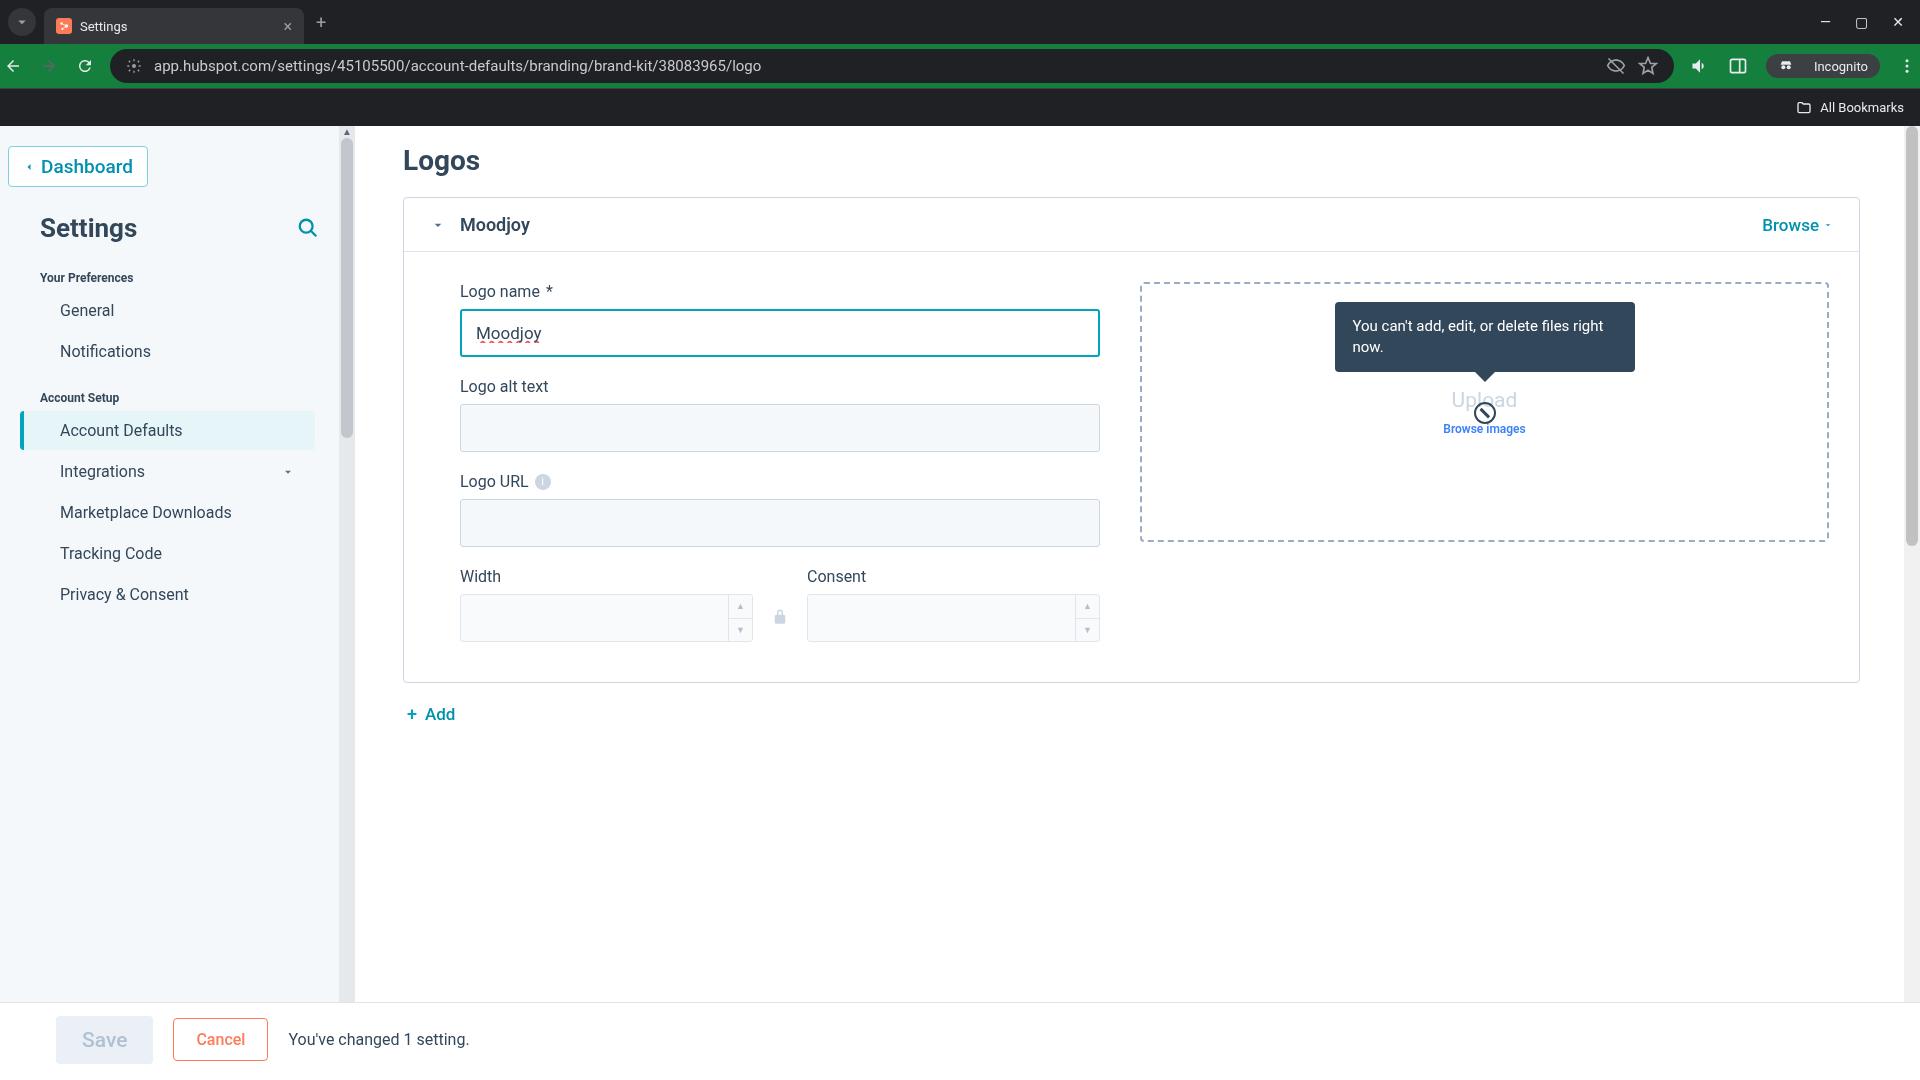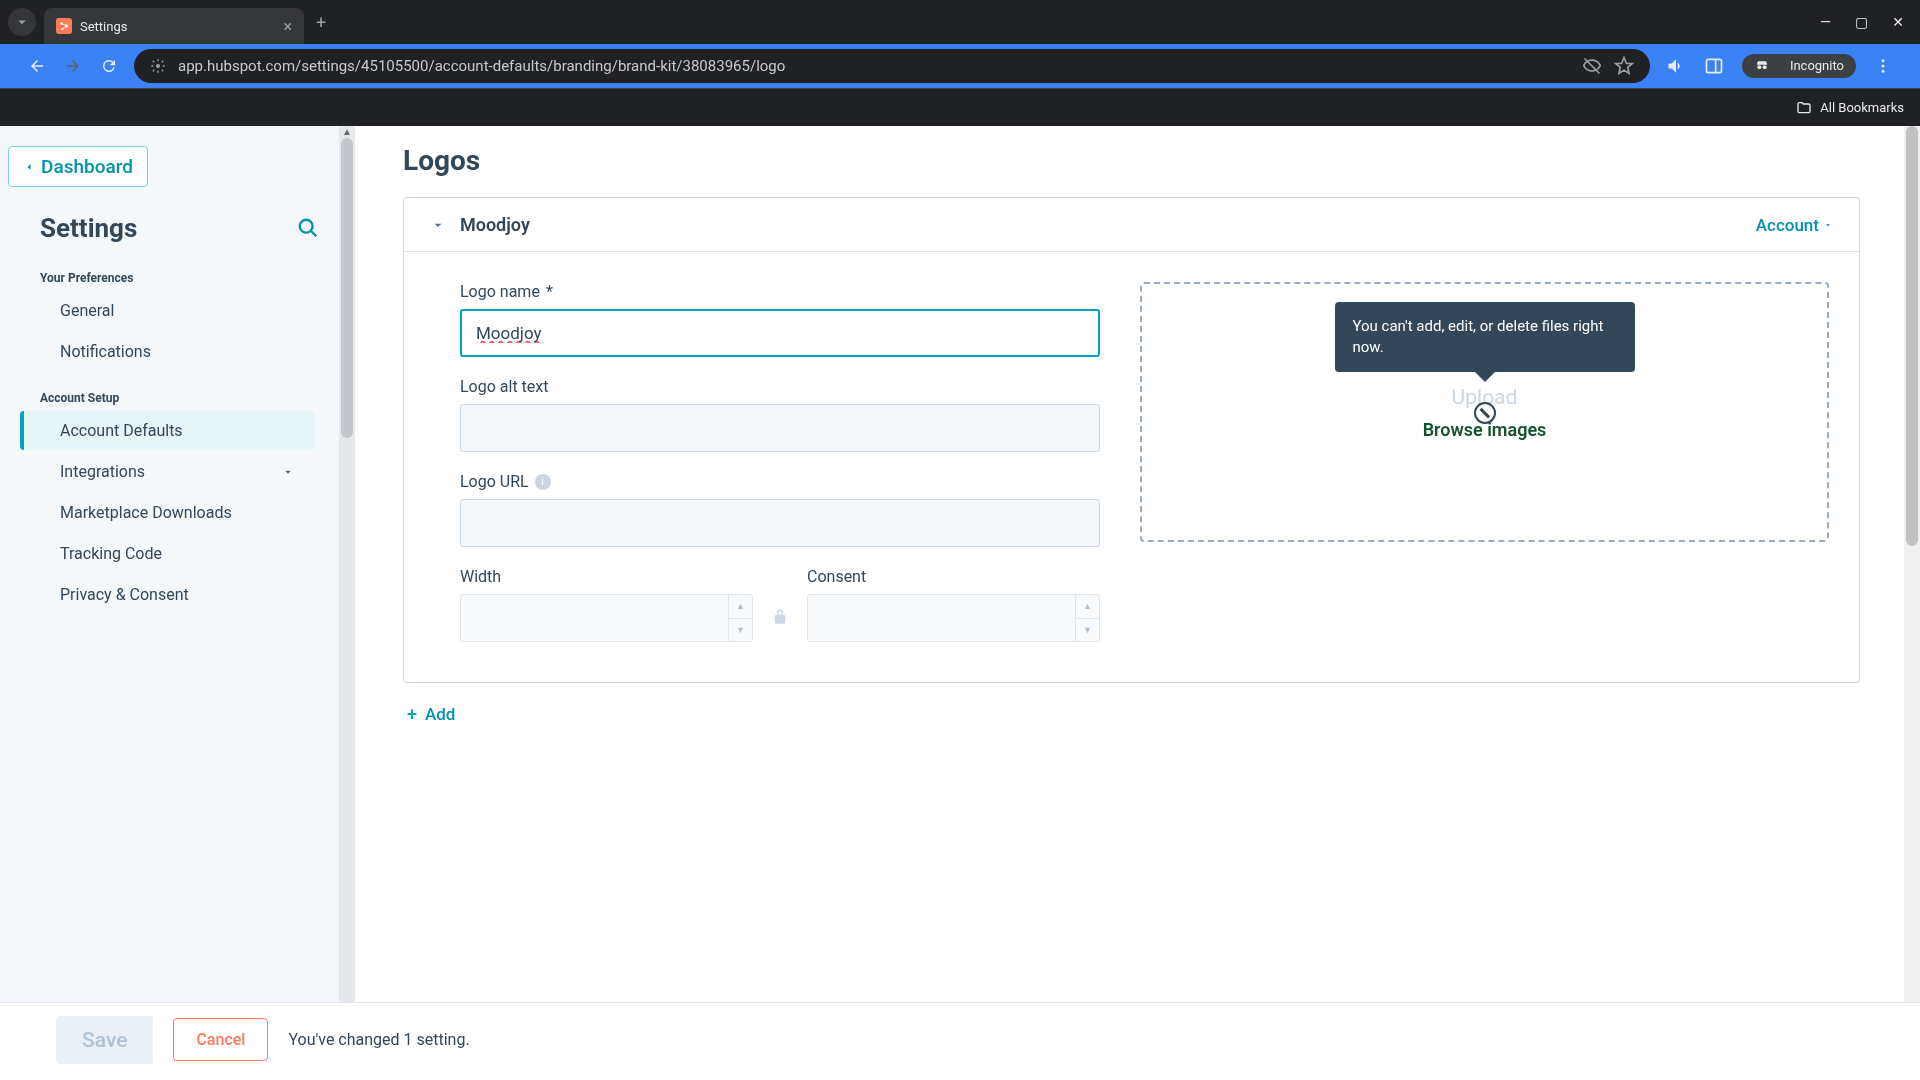--- a/index.html
+++ b/index.html
@@ -9,25 +9,25 @@
 .browser-chrome { background: #202124; height: 44px; display: flex; align-items: center; padding: 0 8px; }
 .tab-drop { width: 28px; height: 28px; border-radius: 50%; background: #35363a; display:flex; align-items:center; justify-content:center; margin-right:8px; }
 .tab { background: #35363a; height: 36px; border-radius: 8px 8px 0 0; display: flex; align-items: center; padding: 0 12px; width: 260px; color: #e8eaed; font-size: 13px; margin-top:8px; }
 .tab-favicon { width:16px; height:16px; background:#ff7a59; border-radius:3px; margin-right:8px; display:flex; align-items:center; justify-content:center; }
 .tab-title { flex:1; }
 .tab-close { color:#9aa0a6; font-size:16px; }
 .new-tab { color:#9aa0a6; font-size:18px; margin-left:12px; }
 .chrome-spacer { flex:1; }
 .win-controls { display:flex; gap:24px; color:#e8eaed; margin-right:8px; font-size:14px; }
 
-.addr-bar { background: #3b82f6; height: 44px; display:flex; align-items:center; padding: 0 28px; gap:16px; color:#9aa0a6; }
+.addr-bar { background: #15803d; height: 44px; display:flex; align-items:center; padding: 0 4px; gap:16px; color:#9aa0a6; }
 .nav-icons { display:flex; gap:18px; align-items:center; }
 .addr-field { flex:1; background:#202124; border-radius:20px; height:34px; display:flex; align-items:center; padding:0 16px; color:#c8cacd; font-size:15px; gap:12px; }
 .addr-actions { display:flex; gap:18px; align-items:center; }
-.incog-chip { background:#3c4043; border-radius:16px; padding:4px 12px; display:flex; gap:20px; color:#e8eaed; font-size:13px; }
+.incog-chip { background:#3c4043; border-radius:16px; padding:4px 12px; display:flex; align-items:center; gap:20px; color:#e8eaed; font-size:13px; }
 
 .bookmark-bar { background:#202124; height:38px; border-top:1px solid #3c4043; display:flex; align-items:center; justify-content:flex-end; padding:0 16px; color:#e8eaed; font-size:13px; gap:8px; }
 
 
 .app { position:relative; height: calc(1080px - 44px - 48px - 38px); display:flex; background:#fff; }
 
 
 .sidebar-wrap { position:relative; width:355px; background:#f5f8fa; display:flex; }
 .sidebar { flex:1; padding: 6px 0 0 0; overflow:hidden; }
 .sb-scroll { width:16px; background:#e5e9ec; position:relative; }
@@ -74,21 +74,21 @@
 .dim-block { flex:1; }
 .num-field { display:flex; border:1px solid #cbd6e2; border-radius:3px; height:48px; background:#f5f8fa; opacity:0.6; }
 .num-input { flex:1; border:none; background:transparent; padding:0 10px; }
 .steppers { width:24px; display:flex; flex-direction:column; border-left:1px solid #cbd6e2; }
 .step { flex:1; display:flex; align-items:center; justify-content:center; font-size:9px; color:#7c98b6; }
 .step:first-child { border-bottom:1px solid #cbd6e2; }
 .lock-ic { color:#cbd6e2; font-size:18px; padding-bottom:12px; }
 
 .dropzone { border:2px dashed #99acc2; border-radius:4px; height:260px; display:flex; flex-direction:column; align-items:center; justify-content:center; gap:10px; position:relative; }
 .upload-disabled { color:#cbd6e2; font-size:21px; }
-.browse-link { color:#14532d; font-weight:600; font-size:18px; }
+.browse-link { color:#3b82f6; font-weight:600; font-size:12px; }
 .tooltip { position:absolute; top:18px; background:#33475b; color:#fff; padding:14px 18px; border-radius:4px; font-size:15px; width:300px; line-height:1.4; }
 .tooltip::after { content:""; position:absolute; bottom:-10px; left:50%; transform:translateX(-50%); border:10px solid transparent; border-top-color:#33475b; border-bottom:none; }
 .not-allowed { position:absolute; top:118px; width:22px; height:22px; border:2.5px solid #33475b; border-radius:50%; }
 .not-allowed::after { content:""; position:absolute; left:3px; right:3px; top:50%; height:2.5px; background:#33475b; transform: translateY(-50%) rotate(45deg); }
 
 .add-link { display:flex; align-items:center; gap:8px; color:#0091ae; font-weight:500; font-size:17px; padding:20px 4px; }
 .plus-ic { font-size:18px; color:#00a4bd; }
 
 
 .savebar { position:absolute; left:0; right:0; bottom:0; height:74px; border-top:1px solid #dfe3eb; background:#fff; display:flex; align-items:center; padding:0 56px; gap:20px; z-index:5; }
@@ -245,21 +245,21 @@
 
       <div class="card">
         <div class="card-head">
           <div class="card-head-left">
             <svg class="collapse-ic" width="16" height="16" viewBox="0 0 24 24" fill="#516f90">
                 <path d="M7 10l5 5 5-5z"></path>
               </svg>
             <span class="card-title">Moodjoy</span>
           </div>
           <div class="actions-link">
-            <span>Account</span>
+            <span>Browse</span>
             <svg width="10" height="10" viewBox="0 0 24 24" fill="#0091ae">
                 <path d="M7 10l5 5 5-5z"></path>
               </svg>
           </div>
         </div>
 
         <div class="card-body">
           <div class="form-col">
             <div class="label req">Logo name</div>
             <input class="field focused" value="Moodjoy" style="">

